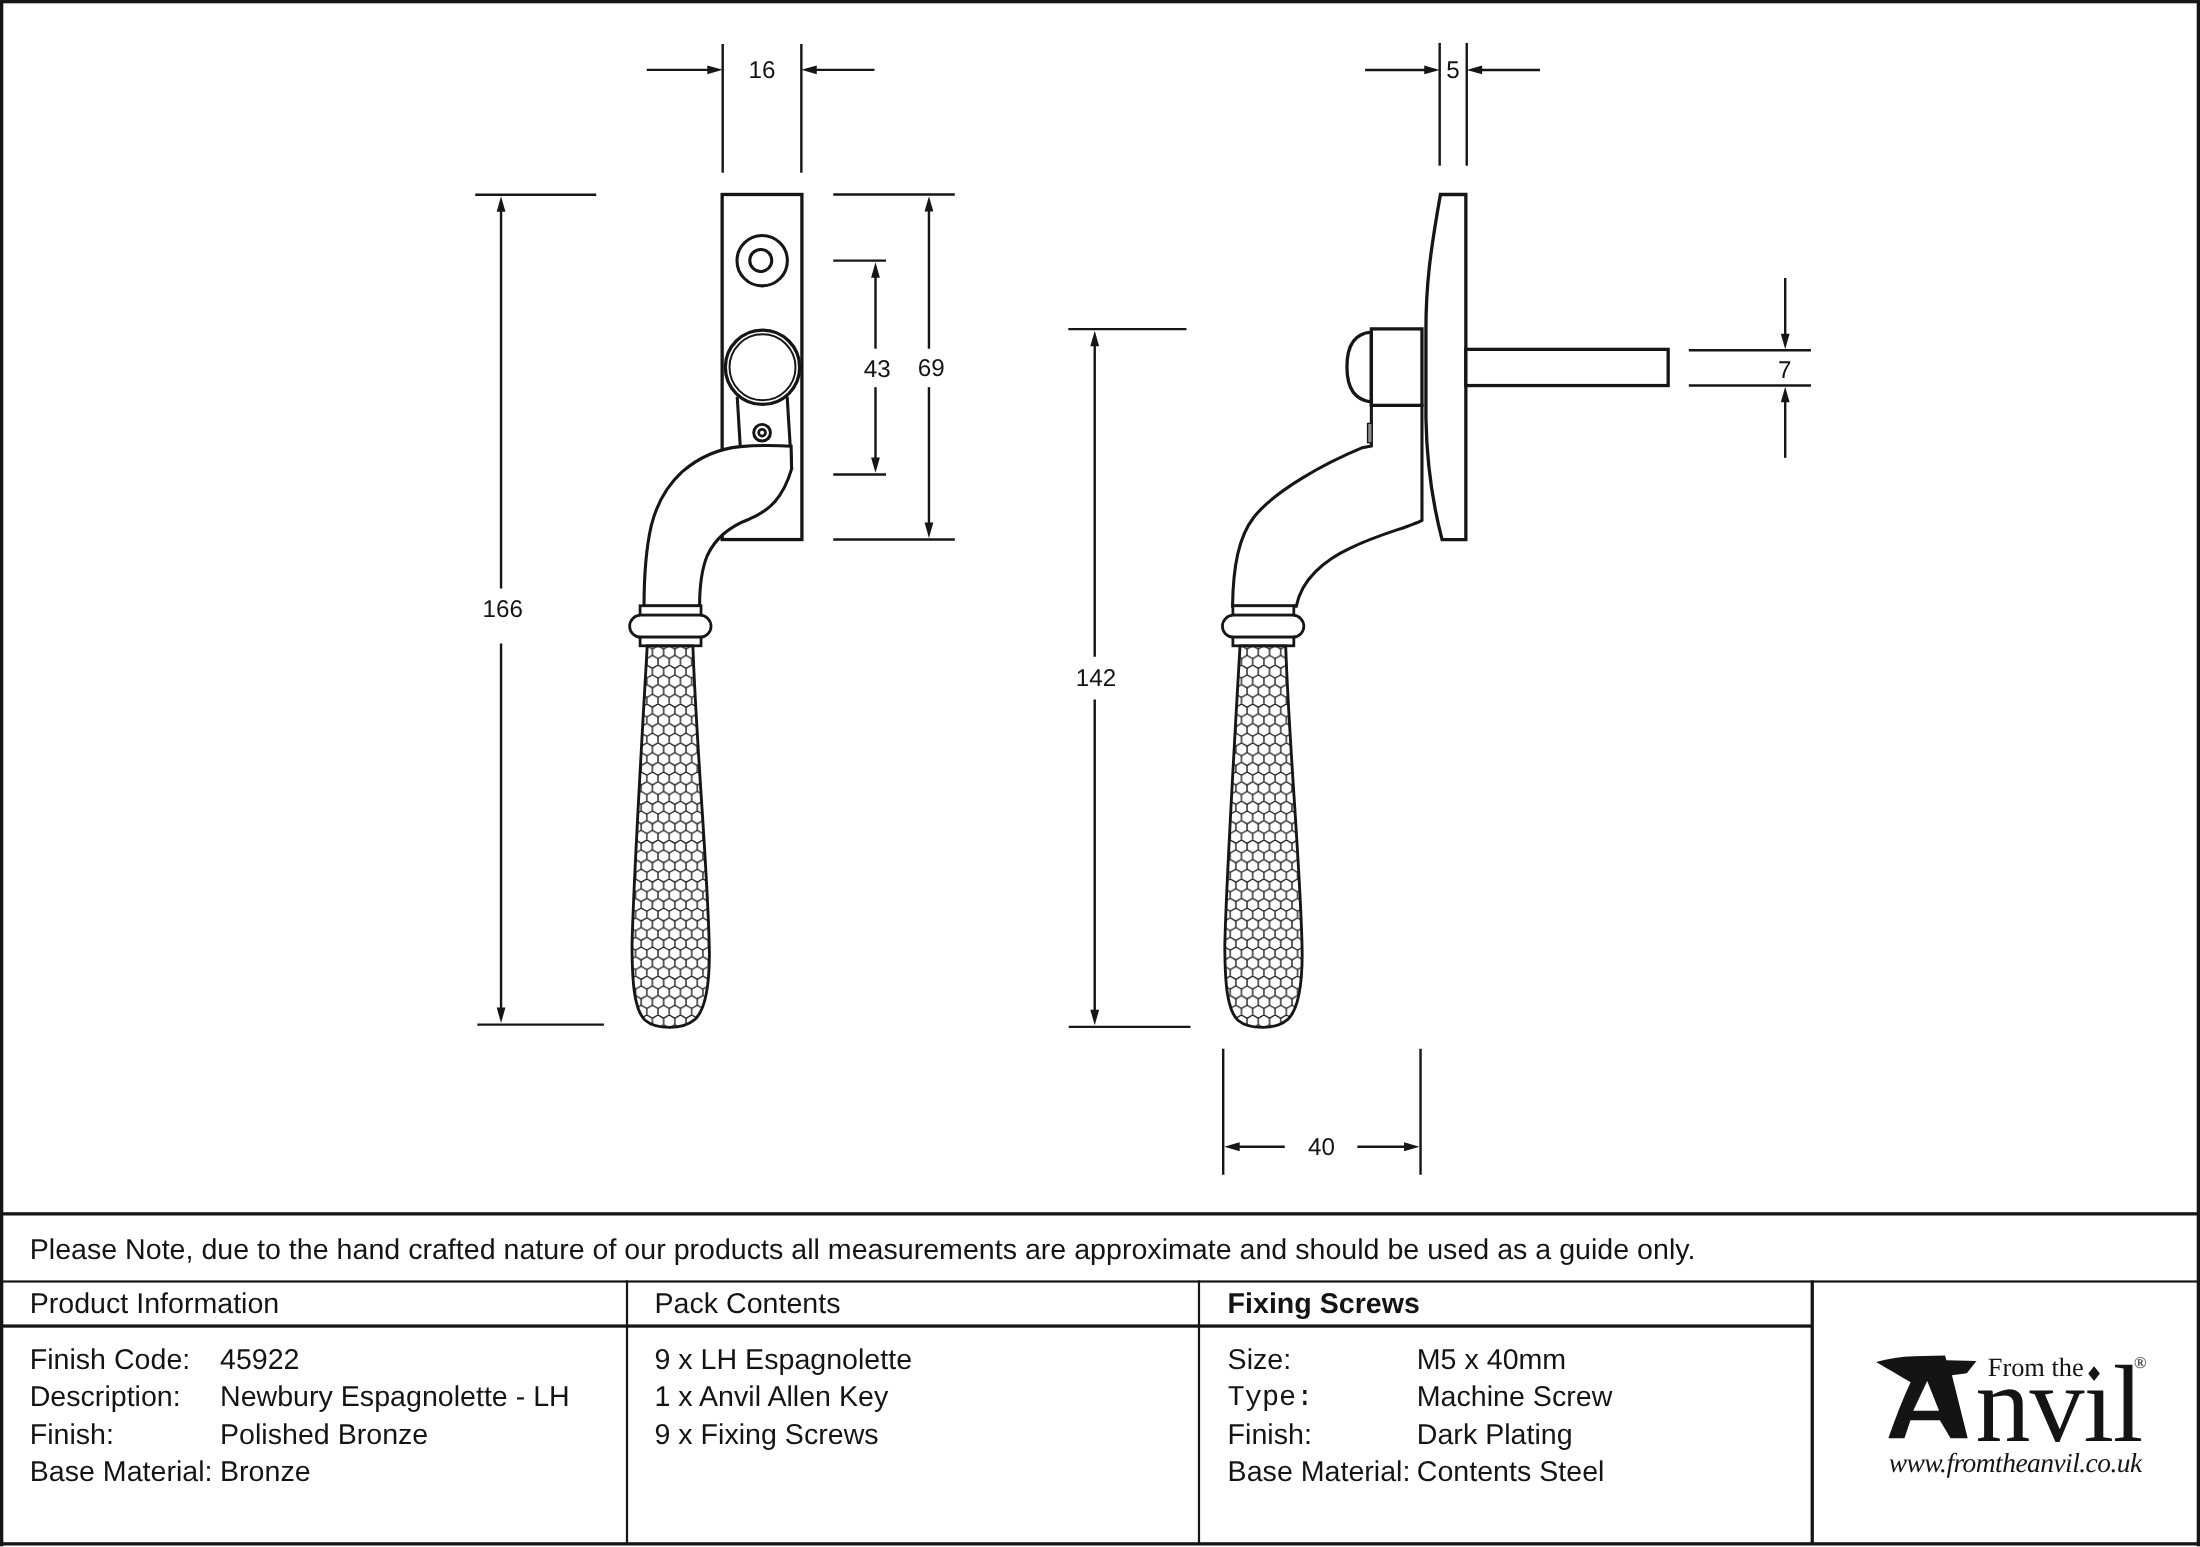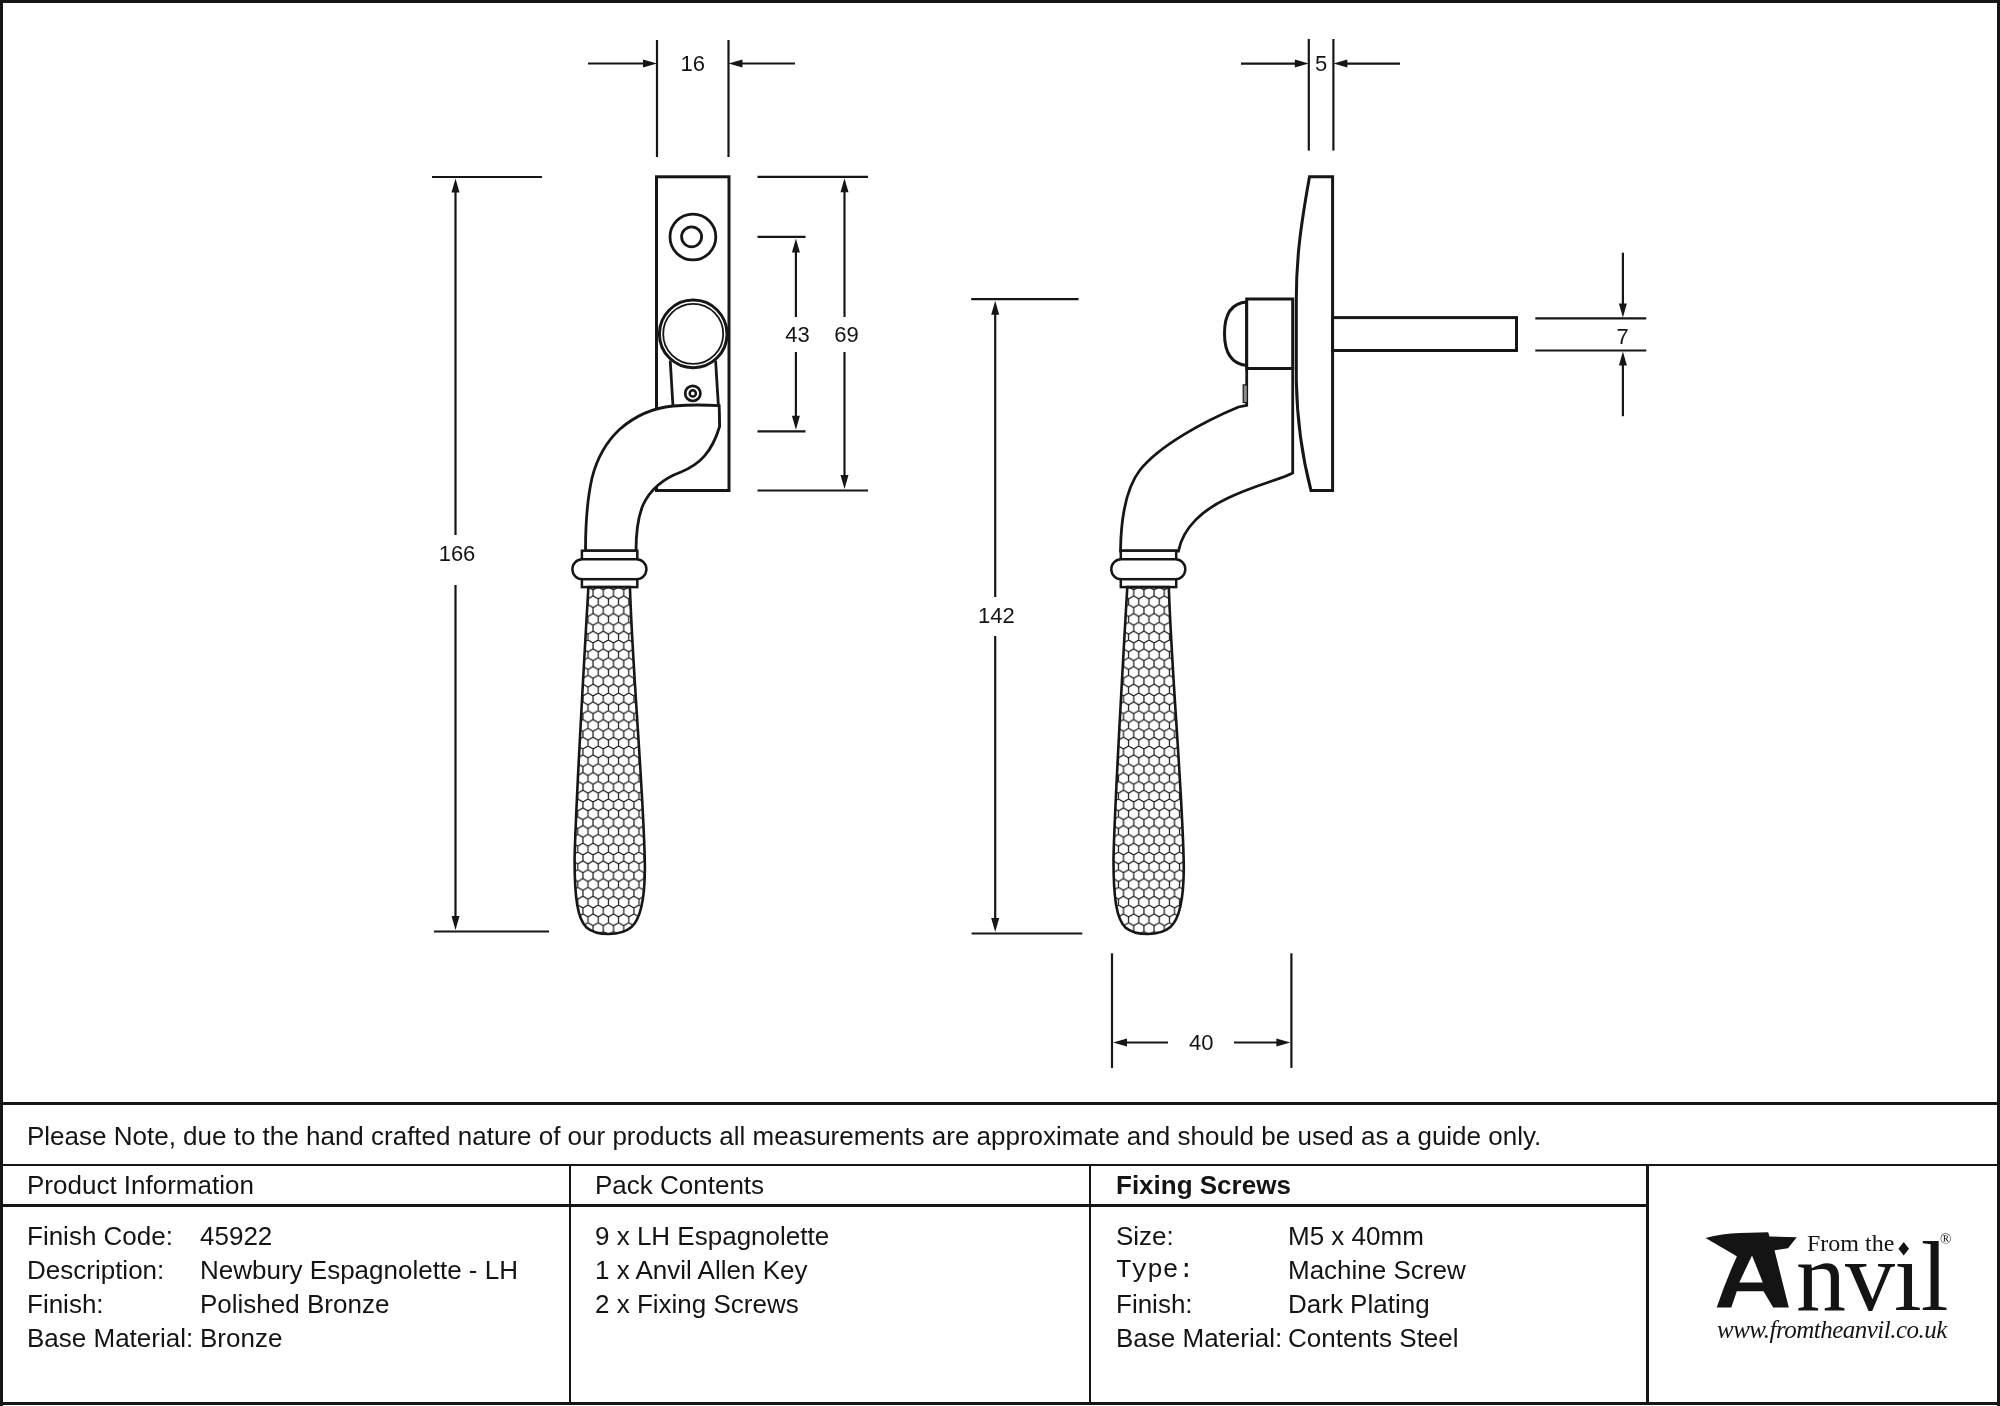--- a/index.html
+++ b/index.html
@@ -37,21 +37,21 @@
 <div class="txt" style="left:200px;top:1236px;">45922</div>
 <div class="txt" style="left:27px;top:1270px;">Description:</div>
 <div class="txt" style="left:200px;top:1270px;">Newbury Espagnolette - LH</div>
 <div class="txt" style="left:27px;top:1304px;">Finish:</div>
 <div class="txt" style="left:200px;top:1304px;">Polished Bronze</div>
 <div class="txt" style="left:27px;top:1338px;">Base Material:</div>
 <div class="txt" style="left:200px;top:1338px;">Bronze</div>
 
 <div class="txt" style="left:595px;top:1236px;">9 x LH Espagnolette</div>
 <div class="txt" style="left:595px;top:1270px;">1 x Anvil Allen Key</div>
-<div class="txt" style="left:595px;top:1304px;">2 x Fixing Screws</div>
+<div class="txt" style="left:595px;top:1304px;">9 x Fixing Screws</div>
 
 <div class="txt" style="left:1116px;top:1236px;">Size:</div>
 <div class="txt" style="left:1288px;top:1236px;">M5 x 40mm</div>
 <div class="txt" style="left:1116px;top:1270px;font-family:Liberation Mono, monospace;">Type:</div>
 <div class="txt" style="left:1288px;top:1270px;">Machine Screw</div>
 <div class="txt" style="left:1116px;top:1304px;">Finish:</div>
 <div class="txt" style="left:1288px;top:1304px;">Dark Plating</div>
 <div class="txt" style="left:1116px;top:1338px;">Base Material:</div>
 <div class="txt" style="left:1288px;top:1338px;">Contents Steel</div>
 

